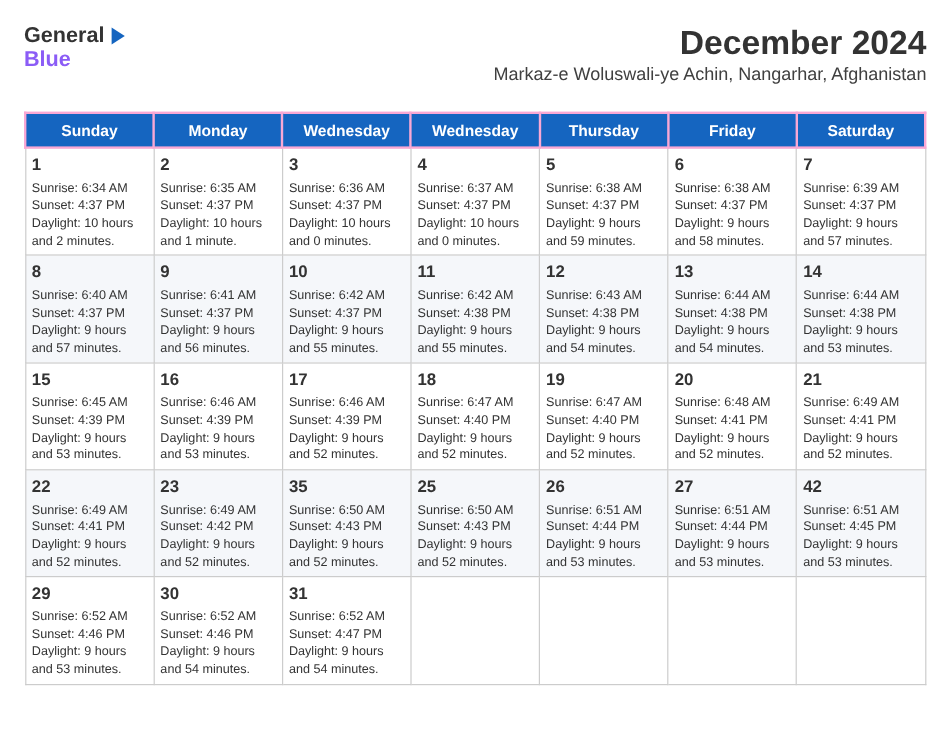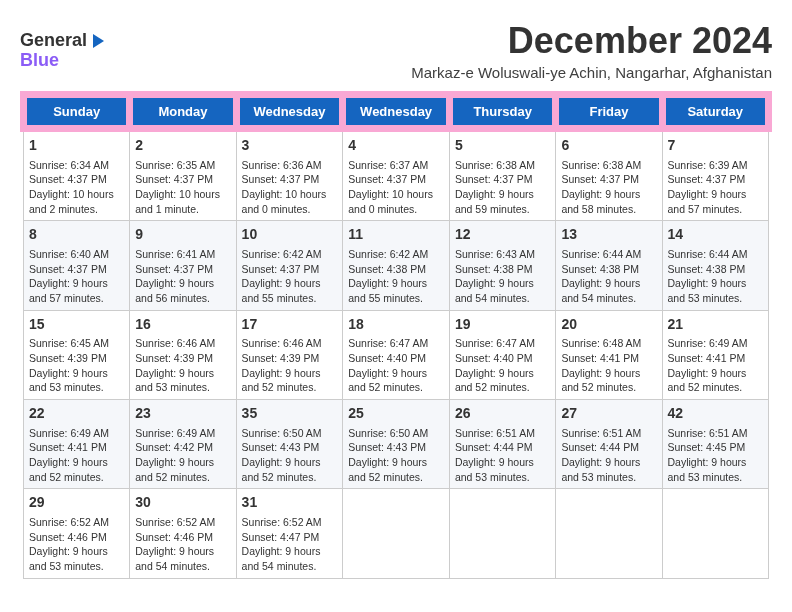--- a/index.html
+++ b/index.html
@@ -6,62 +6,62 @@
     body {
       font-family: Arial, sans-serif;
       background: #fff;
       width: 792px;
       min-height: 612px;
       padding: 20px;
     }
     .header {
       display: flex;
       justify-content: space-between;
-      align-items: center;
-      margin-bottom: 10px;
+      align-items: flex-start;
+      margin-bottom: 22px;
     }
     .logo {
       display: flex;
       flex-direction: column;
       align-items: flex-start;
     }
     .logo-text {
       font-size: 18px;
       font-weight: bold;
       color: #333;
       line-height: 1.1;
     }
     .logo-general { color: #333; }
     .logo-blue { color: #8b5cf6; }
     .title-section {
       text-align: right;
     }
     .month-title {
-      font-size: 36px;
+      font-size: 28px;
       font-weight: bold;
       color: #333;
     }
     .subtitle {
       font-size: 15px;
       color: #404040;
       margin-top: 2px;
     }
     .calendar {
       width: 100%;
       border-collapse: collapse;
       margin-top: 8px;
     }
     .calendar th {
       background: #1565c0;
       color: #fff;
       text-align: center;
       padding: 6px 4px;
       font-size: 13px;
       font-weight: bold;
-      border: 7px solid #f9a8d4;
+      border: 2px solid #f9a8d4;
     }
     .calendar td {
       border: 1px solid #ccc;
       vertical-align: top;
       padding: 4px 5px;
       width: 107px;
       font-size: 10.5px;
       color: #333;
       line-height: 1.4;
       background: #fff;

